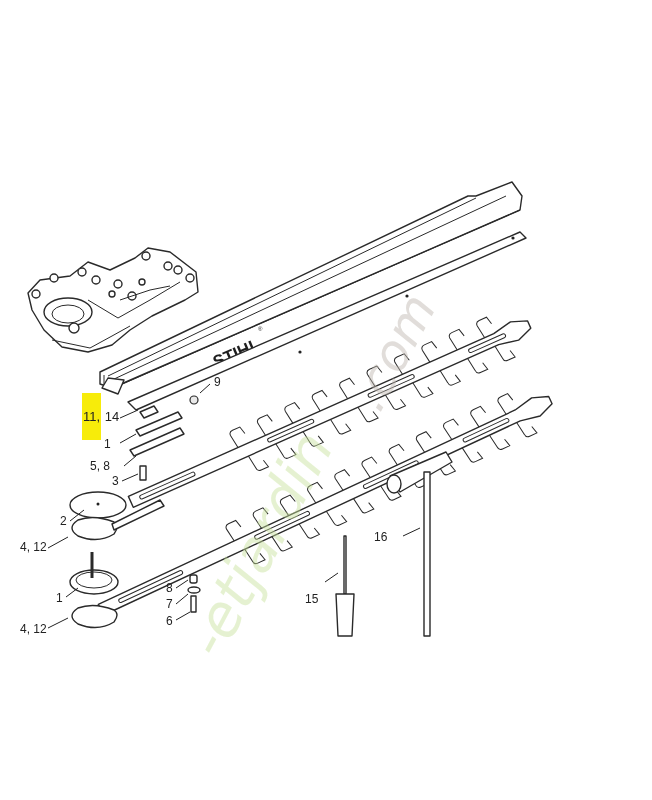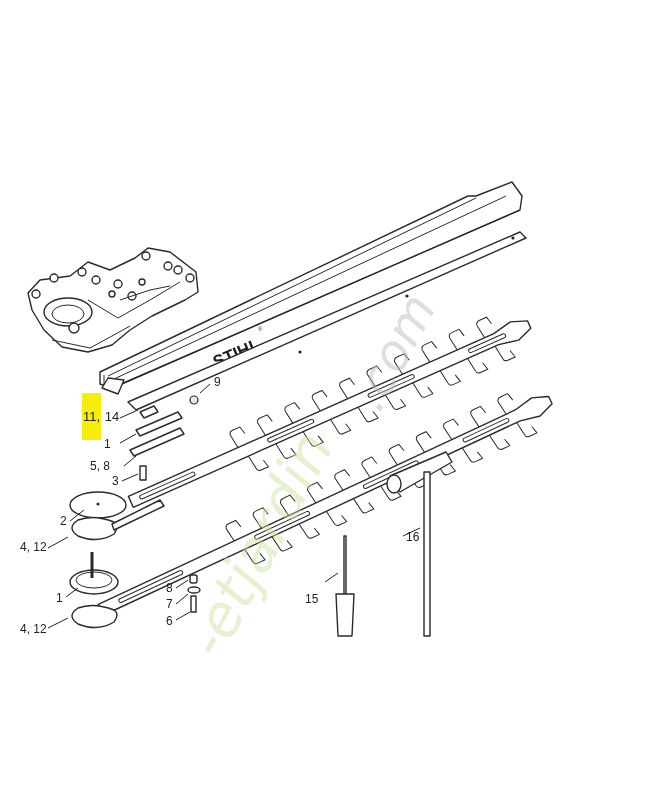--- a/index.html
+++ b/index.html
@@ -157,16 +157,16 @@
 <div class="callout" style="left:90px;top:459px">5, 8</div>
 <div class="callout" style="left:112px;top:474px">3</div>
 <div class="callout" style="left:60px;top:514px">2</div>
 <div class="callout" style="left:20px;top:540px">4, 12</div>
 <div class="callout" style="left:56px;top:591px">1</div>
 <div class="callout" style="left:20px;top:622px">4, 12</div>
 <div class="callout" style="left:166px;top:581px">8</div>
 <div class="callout" style="left:166px;top:597px">7</div>
 <div class="callout" style="left:166px;top:614px">6</div>
 <div class="callout" style="left:305px;top:592px">15</div>
-<div class="callout" style="left:406px;top:530px">16</div>
+<div class="callout" style="left:374px;top:530px">16</div>
 
 <div class="watermark" style="left:232px;top:600px;transform:rotate(-62deg);color:#c7e29a;font-size:58px">-etjardin</div>
 <div class="watermark" style="left:390px;top:362px;transform:rotate(-62deg);color:#bdb6ae;font-size:50px">.com</div>
 
 </body></html>

